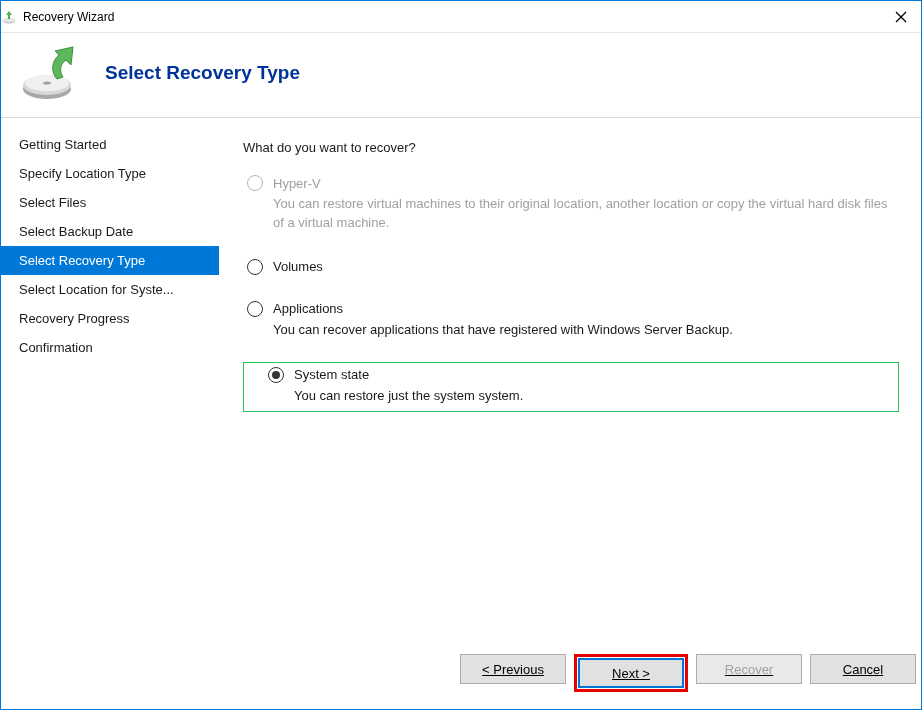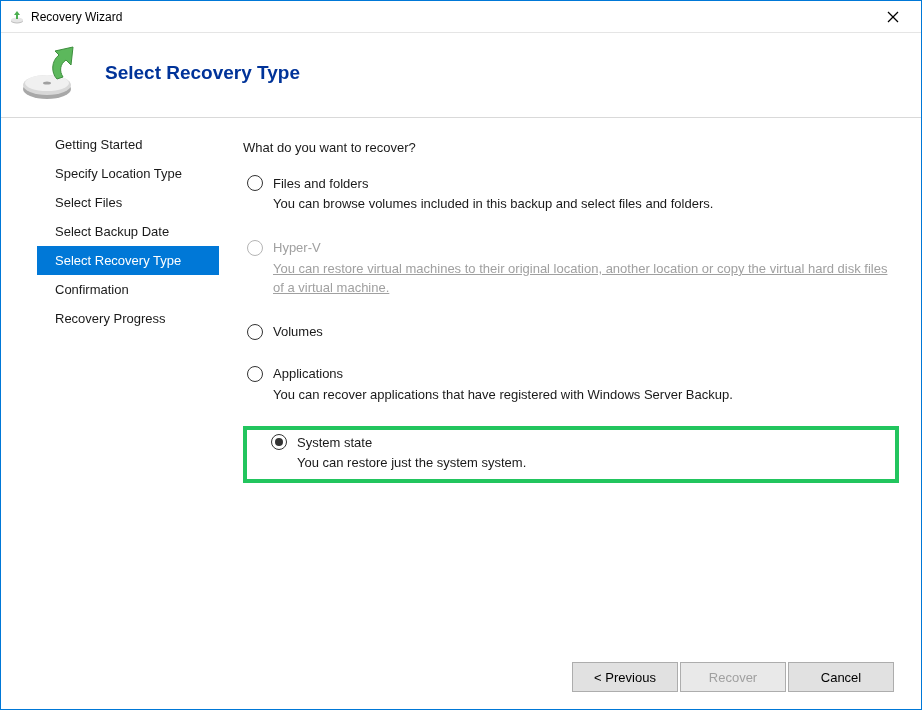--- a/index.html
+++ b/index.html
@@ -12,21 +12,21 @@
       background: #fff;
       width: 922px;
       height: 710px;
       overflow: hidden;
       border: 1px solid #0078d7;
     }
     .titlebar {
       height: 32px;
       display: flex;
       align-items: center;
-      padding: 0 8px;
+      padding: 0 0;
       font-size: 12px;
       color: #000;
       border-bottom: 1px solid #e5e5e5;
       background: #fff;
     }
     .titlebar-icon {
       width: 16px;
       height: 16px;
       margin-right: 6px;
       display: flex;
@@ -62,21 +62,20 @@
       font-weight: 600;
       color: #003399;
     }
     .body {
       display: flex;
       height: 560px;
     }
     .sidebar {
       width: 218px;
       padding-top: 12px;
-      padding-left: 36px;
     }
     .sidebar-item {
       font-size: 13px;
       color: #1a1a1a;
       padding: 7px 18px;
       cursor: default;
       white-space: nowrap;
       overflow: hidden;
       text-overflow: ellipsis;
     }
@@ -93,21 +92,21 @@
       font-size: 13px;
       color: #1a1a1a;
       margin-bottom: 16px;
     }
     .option {
       margin-bottom: 16px;
       position: relative;
       padding: 4px 8px 6px 4px;
     }
     .option.highlighted {
-      border: 4px solid #22c55e;
+      border: 1px solid #22c55e;
       padding-left: 24px;
     }
     .option-row {
       display: flex;
       align-items: center;
     }
     .radio {
       width: 16px;
       height: 16px;
       border: 1.5px solid #333;
@@ -139,28 +138,28 @@
     }
     .option-desc {
       font-size: 13px;
       color: #1a1a1a;
       margin-left: 26px;
       margin-top: 4px;
       line-height: 1.45;
     }
     .option-desc.disabled {
       color: #a0a0a0;
-      text-decoration: underline;
     }
     .footer {
       position: absolute;
-      right: 28px;
+      right: 6px;
       bottom: 18px;
       display: flex;
-      gap: 2px;
+      gap: 8px;
+      text-decoration: underline;
     }
     .btn {
       min-width: 106px;
       height: 30px;
       font-size: 13px;
       border: 1px solid #adadad;
       background: #e1e1e1;
       color: #000;
       display: flex;
       align-items: center;
@@ -217,36 +216,30 @@
   <div class="header-title">Select Recovery Type</div>
 </div>
 
 <div class="body">
   <div class="sidebar" id="sidebar">
       <div class="sidebar-item">Getting Started</div>
       <div class="sidebar-item">Specify Location Type</div>
       <div class="sidebar-item">Select Files</div>
       <div class="sidebar-item">Select Backup Date</div>
       <div class="sidebar-item selected">Select Recovery Type</div>
+      <div class="sidebar-item">Select Location for Syste...</div>
+      <div class="sidebar-item">Recovery Progress</div>
       <div class="sidebar-item">Confirmation</div>
-      <div class="sidebar-item">Recovery Progress</div>
     </div>
 
   <div class="main">
     <div class="question">What do you want to recover?</div>
     <div id="options">
         <div class="option">
           <div class="option-row">
-            <span class="radio"></span>
-            <span class="option-label">Files and folders</span>
-          </div>
-          <div class="option-desc">You can browse volumes included in this backup and select files and folders.</div>
-        </div>
-        <div class="option">
-          <div class="option-row">
             <span class="radio disabled"></span>
             <span class="option-label disabled">Hyper-V</span>
           </div>
           <div class="option-desc disabled">You can restore virtual machines to their original location, another location or copy the virtual hard disk files of a virtual machine.</div>
         </div>
         <div class="option">
           <div class="option-row">
             <span class="radio"></span>
             <span class="option-label">Volumes</span>
           </div>
@@ -266,19 +259,22 @@
           <div class="option-desc">You can restore just the system system.</div>
         </div>
       </div>
   </div>
 </div>
 
 <div class="footer">
   <span class="btn-wrap">
       <button class="btn">&lt; Previous</button>
     </span>
+  <span class="btn-wrap highlighted" id="next-wrap">
+      <button class="btn primary">Next &gt;</button>
+    </span>
   <span class="btn-wrap">
       <button class="btn disabled" id="recover-btn">Recover</button>
     </span>
   <span class="btn-wrap">
       <button class="btn">Cancel</button>
     </span>
 </div>
 
 </body></html>

